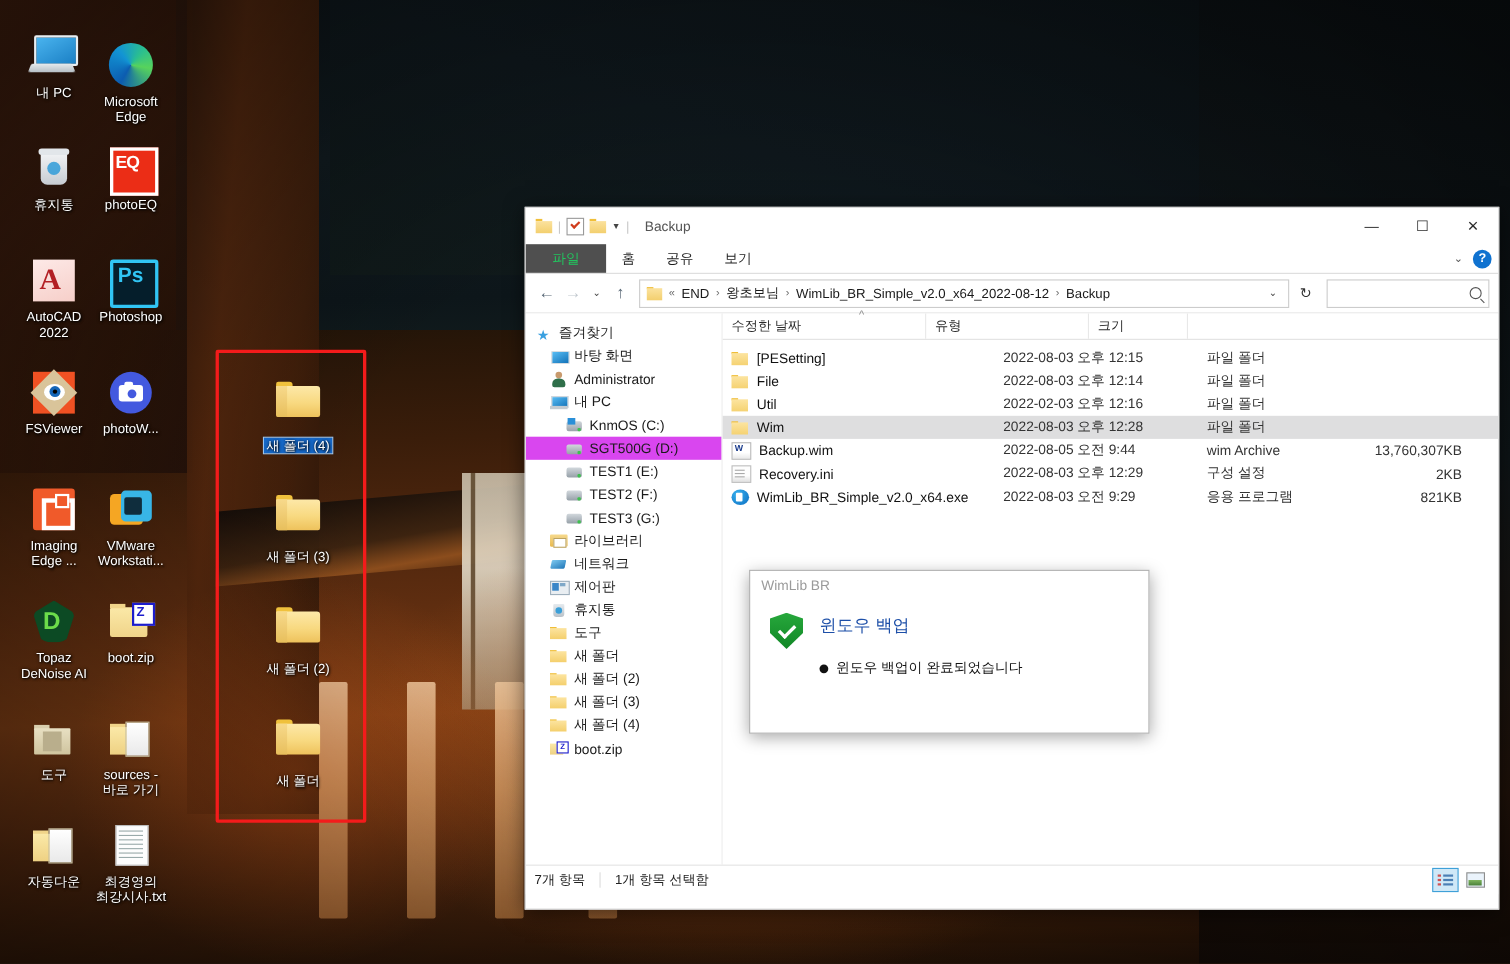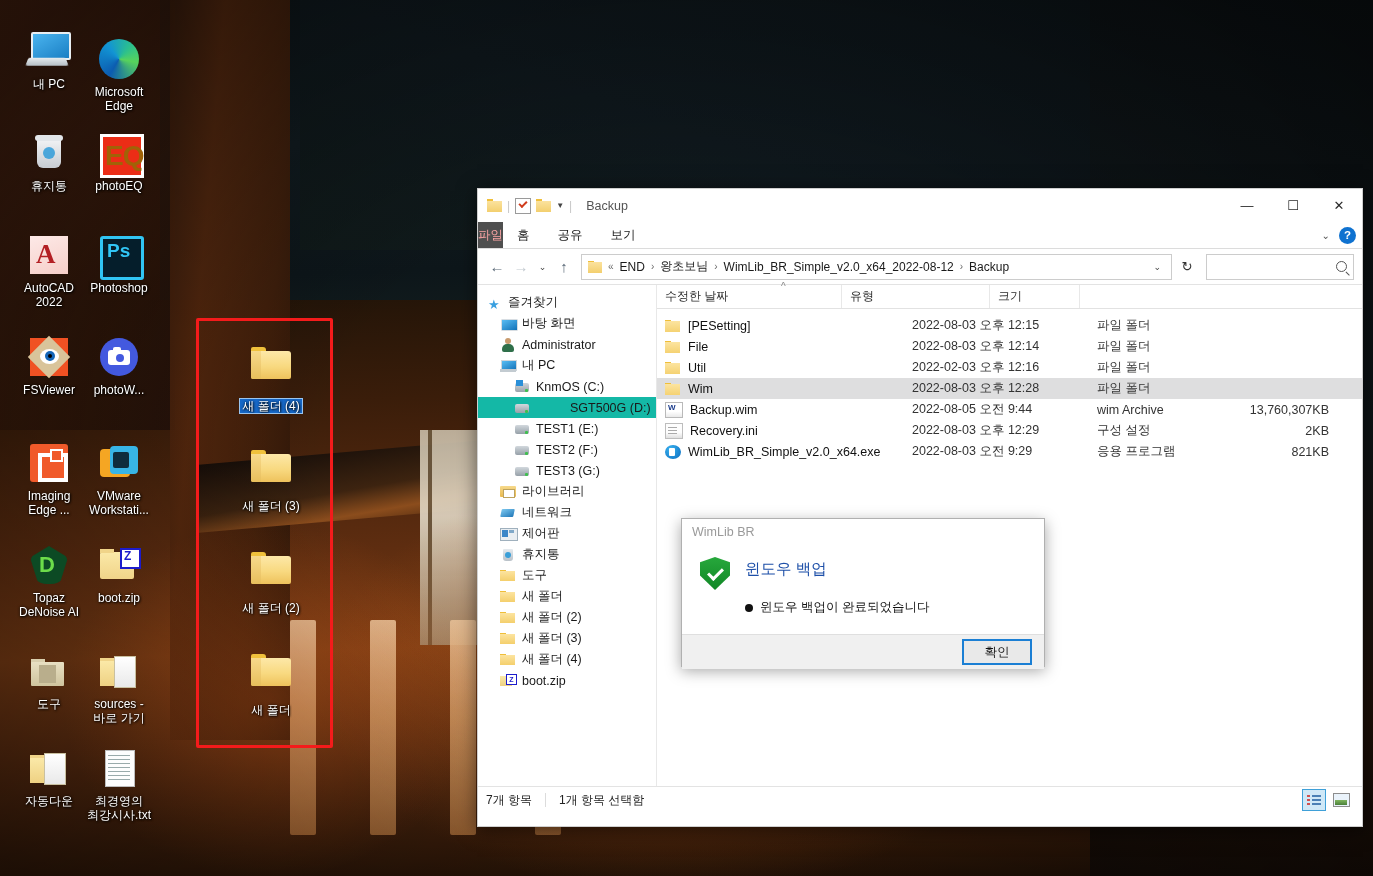--- a/index.html
+++ b/index.html
@@ -81,21 +81,21 @@
     border-left:2px solid #d03c1c;border-bottom:2px solid #d03c1c;transform:rotate(-45deg);}
   .q-caret{font-size:8px;color:#444;}
   .wtitle{font-size:12.5px;color:#545454;margin-left:9px;}
   .wbtns{position:absolute;right:0;top:0;display:flex;height:33px;}
   .wbtn{width:46px;height:33px;display:flex;align-items:center;justify-content:center;
     font-size:13px;color:#2b2b2b;}
 
   .ribbon{height:26px;background:#fff;display:flex;align-items:stretch;
     border-bottom:1px solid #dcdcdc;position:relative;}
   .rtab{padding:0 14px;display:flex;align-items:center;font-size:12.5px;color:#1a1a1a;cursor:default;}
-  .rtab.file{background:#4f4f4f;color:#fca5a5;padding:0 0;}
+  .rtab.file{background:#4f4f4f;color:#22c55e;padding:0 24px;}
   .rright{position:absolute;right:6px;top:0;height:26px;display:flex;align-items:center;gap:9px;}
   .rcaret{font-size:10px;color:#555;}
   .rhelp{width:17px;height:17px;border-radius:50%;background:#0f72d0;color:#fff;
     font-size:11.5px;font-weight:bold;display:flex;align-items:center;justify-content:center;}
 
   .navbar{height:35px;display:flex;align-items:center;padding:0 8px;gap:2px;background:#fff;}
   .nbtn{width:22px;height:26px;display:flex;align-items:center;justify-content:center;
     font-size:15px;color:#5b6a78;}
   .nbtn.dim{color:#c2c9cf;}
   .nbtn.small{font-size:9px;width:17px;color:#444;}
@@ -116,21 +116,21 @@
   .mag{display:inline-block;width:9px;height:9px;border:1.4px solid #555;border-radius:50%;
     position:relative;}
   .mag:after{content:"";position:absolute;right:-4px;bottom:-3px;width:5px;height:1.4px;
     background:#555;transform:rotate(45deg);}
 
   .body-split{display:flex;height:501px;border-top:1px solid #e3e3e3;}
   .navpane{width:178px;background:#fff;padding-top:7px;overflow:hidden;
     border-right:1px solid #e8e8e8;position:relative;}
   .nav-item{height:21px;display:flex;align-items:center;font-size:12.5px;color:#1a1a1a;
     padding-left:8px;white-space:nowrap;}
-  .nav-item.sel{background:#14b8a6;gap:34px;}
+  .nav-item.sel{background:#d946ef;}
   .nav-ic{width:17px;height:16px;margin-right:5px;flex:0 0 17px;position:relative;}
 
   .filepane{flex:1;display:flex;flex-direction:column;background:#fff;position:relative;}
   .colhdr{height:23px;display:flex;border-bottom:1px solid #e2e2e2;font-size:12px;color:#2b2b2b;
     align-items:center;position:relative;}
   .colhdr > div{padding-left:8px;border-right:1px solid #e8e8e8;height:23px;
     display:flex;align-items:center;box-sizing:border-box;}
   .c-name{width:255px;}
   .c-date{width:185px;}
   .c-type{width:148px;}
@@ -237,21 +237,21 @@
       <div class="glyph">
         <div style="position:absolute;left:11px;top:8px;width:24px;height:30px;background:linear-gradient(180deg,#f3f4f6,#c7ccd2);border-radius:3px 3px 6px 6px"></div>
         <div style="position:absolute;left:9px;top:5px;width:28px;height:6px;background:#e2e6ea;border-radius:3px"></div>
         <div style="position:absolute;left:17px;top:17px;width:12px;height:12px;border-radius:50%;background:#2f9bd8;opacity:.85"></div>
       </div>
       <div class="lbl">휴지통</div>
     </div>
     <div class="dicon" style="left: 76px; top: 130px;">
       <div class="glyph">
         <div style="position:absolute;left:4px;top:4px;width:38px;height:38px;background:#eb2d16;border:3px solid #fff"></div>
-        <div style="position:absolute;left:9px;top:10px;color:#a16207;font-size:28px;font-weight:bold;font-family:'Liberation Sans',sans-serif;letter-spacing:-1px">EQ</div>
+        <div style="position:absolute;left:9px;top:10px;color:#ffffff;font-size:16px;font-weight:bold;font-family:'Liberation Sans',sans-serif;letter-spacing:-1px">EQ</div>
       </div>
       <div class="lbl">photoEQ</div>
     </div>
     <div class="dicon" style="left: 6px; top: 232px;">
       <div class="glyph">
         <div style="position:absolute;left:4px;top:4px;width:38px;height:38px;background:linear-gradient(160deg,#fde9e7,#f6cfc9)"></div>
         <div style="position:absolute;left:10px;top:7px;color:#b31f24;font-size:27px;font-weight:bold;font-family:'Liberation Serif',serif">A</div>
       </div>
       <div class="lbl">AutoCAD<br>2022</div>
     </div>
@@ -672,16 +672,13 @@
 <div id="dialog">
   <div class="dlg-title">WimLib BR</div>
   <div class="dlg-body">
     <div class="shield"></div>
     <div class="dlg-h">윈도우 백업</div>
     <div class="dlg-msg">
       <span class="bullet"></span>
       <span>윈도우 백업이 완료되었습니다</span>
     </div>
   </div>
-  <div class="dlg-foot">
-    <div class="dlg-ok">확인</div>
-  </div>
 </div>
 
 </body></html>

